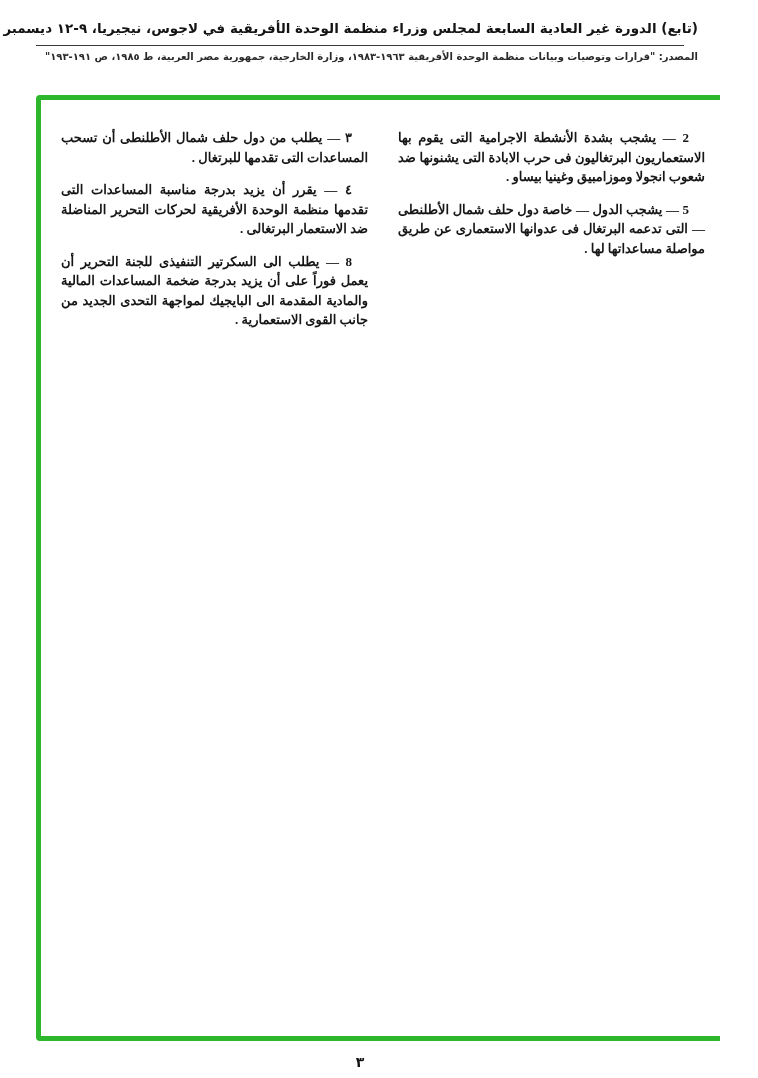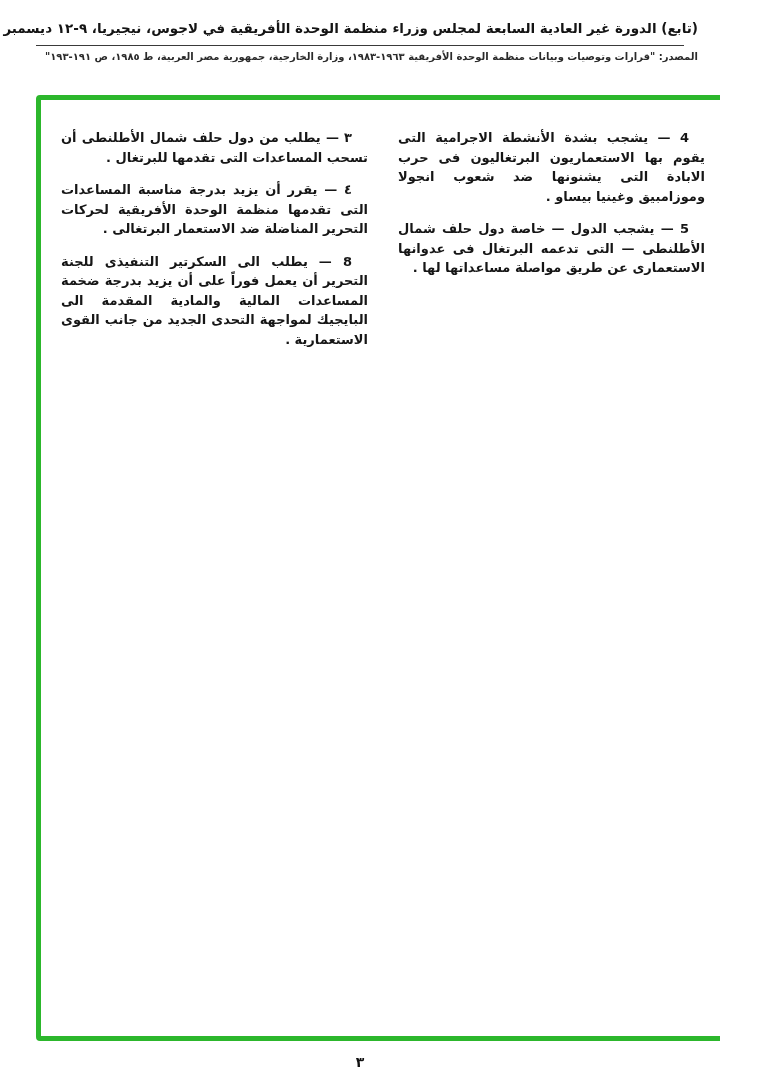--- a/index.html
+++ b/index.html
@@ -69,20 +69,21 @@
     width: 50%;
     font-size: 13px;
     font-weight: 600;
     line-height: 1.5;
     text-align: justify;
     color: #161616;
   }
   .col p {
     margin: 0 0 13px 0;
     text-indent: 16px;
+    font-family: Liberation Serif, serif;
   }
 
   
   .page-number {
     position: absolute;
     bottom: 8px;
     left: 0;
     right: 0;
     text-align: center;
     font-size: 14px;
@@ -97,21 +98,21 @@
 
   <div class="header">
     <div class="header-title">(تابع) الدورة غير العادية السابعة لمجلس وزراء منظمة الوحدة الأفريقية في لاجوس، نيجيريا، ٩-١٢ ديسمبر ١٩٧٠</div>
     <hr class="header-rule">
     <div class="source-line">المصدر: "قرارات وتوصيات وبيانات منظمة الوحدة الأفريقية ١٩٦٣-١٩٨٣، وزارة الخارجية، جمهورية مصر العربية، ط ١٩٨٥، ص ١٩١-١٩٣"</div>
   </div>
 
   <div class="frame">
     <div class="columns" dir="rtl" lang="ar">
       <div class="col">
-        <p>4 — يشجب بشدة الأنشطة الاجرامية التى يقوم بها الاستعماريون البرتغاليون فى حرب الابادة التى يشنونها ضد شعوب انجولا وموزامبيق وغينيا بيساو .</p>
+        <p>2 — يشجب بشدة الأنشطة الاجرامية التى يقوم بها الاستعماريون البرتغاليون فى حرب الابادة التى يشنونها ضد شعوب انجولا وموزامبيق وغينيا بيساو .</p>
         <p>5 — يشجب الدول — خاصة دول حلف شمال الأطلنطى — التى تدعمه البرتغال فى عدوانها الاستعمارى عن طريق مواصلة مساعداتها لها .</p>
       </div>
       <div class="col">
         <p>٣ — يطلب من دول حلف شمال الأطلنطى أن تسحب المساعدات التى تقدمها للبرتغال .</p>
         <p>٤ — يقرر أن يزيد بدرجة مناسبة المساعدات التى تقدمها منظمة الوحدة الأفريقية لحركات التحرير المناضلة ضد الاستعمار البرتغالى .</p>
         <p>8 — يطلب الى السكرتير التنفيذى للجنة التحرير أن يعمل فوراً على أن يزيد بدرجة ضخمة المساعدات المالية والمادية المقدمة الى البايجيك لمواجهة التحدى الجديد من جانب القوى الاستعمارية .</p>
       </div>
     </div>
   </div>
 

